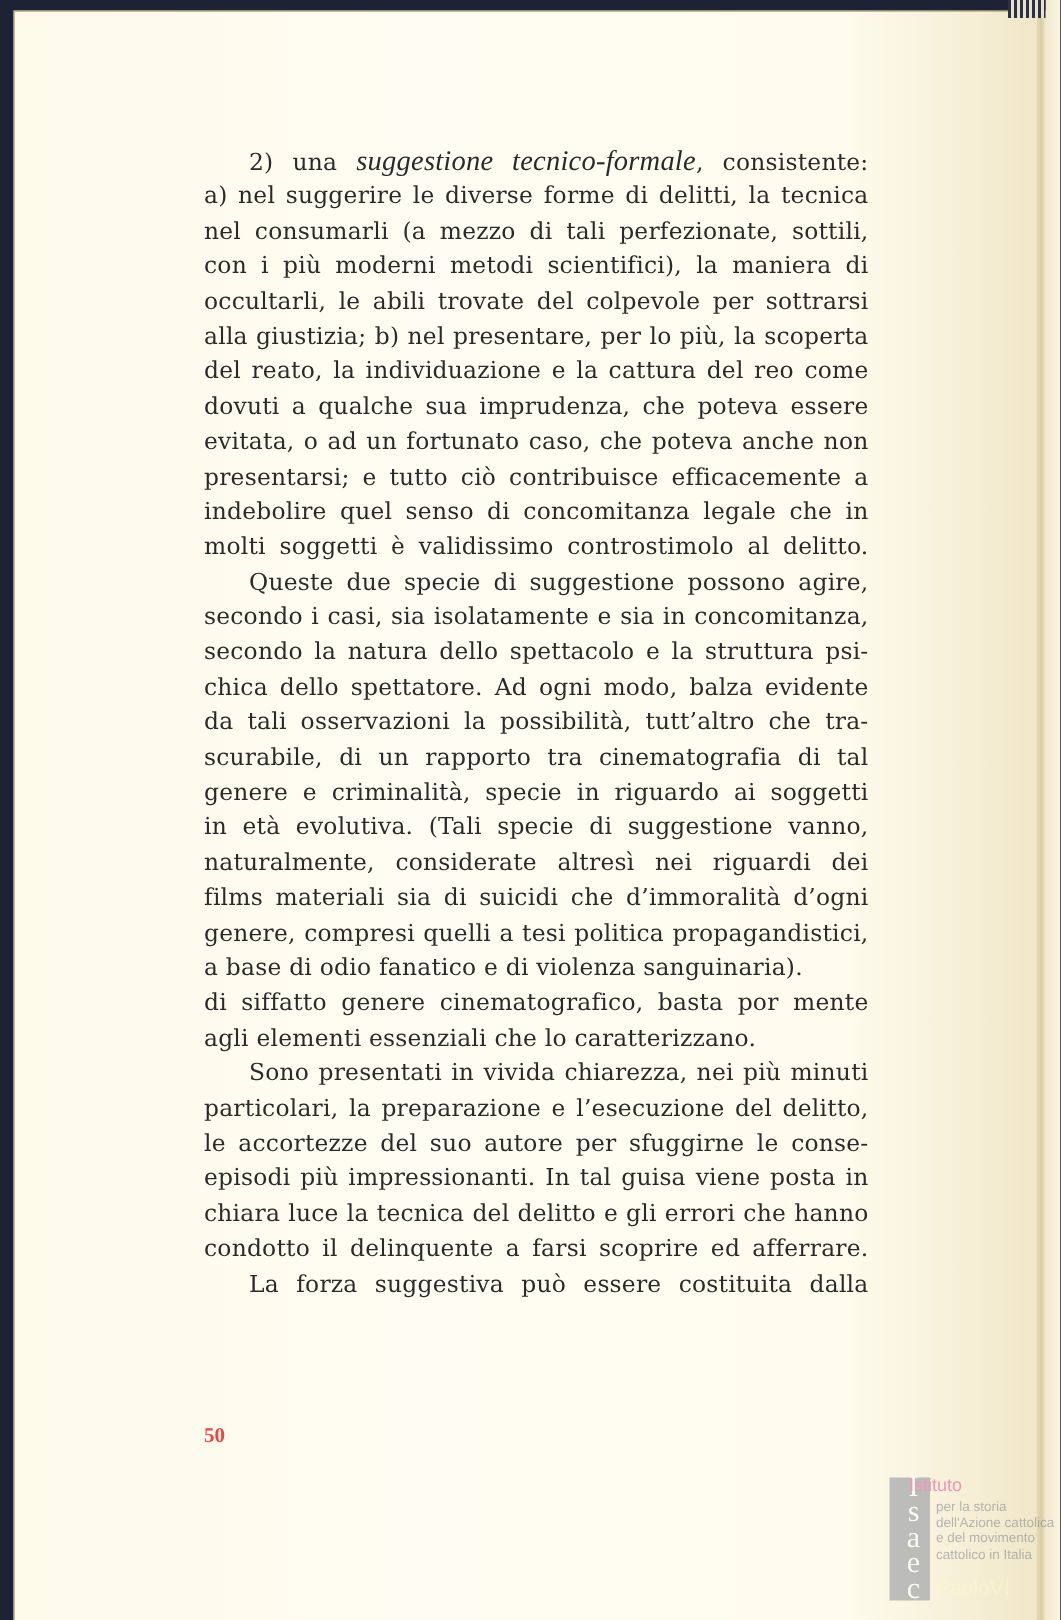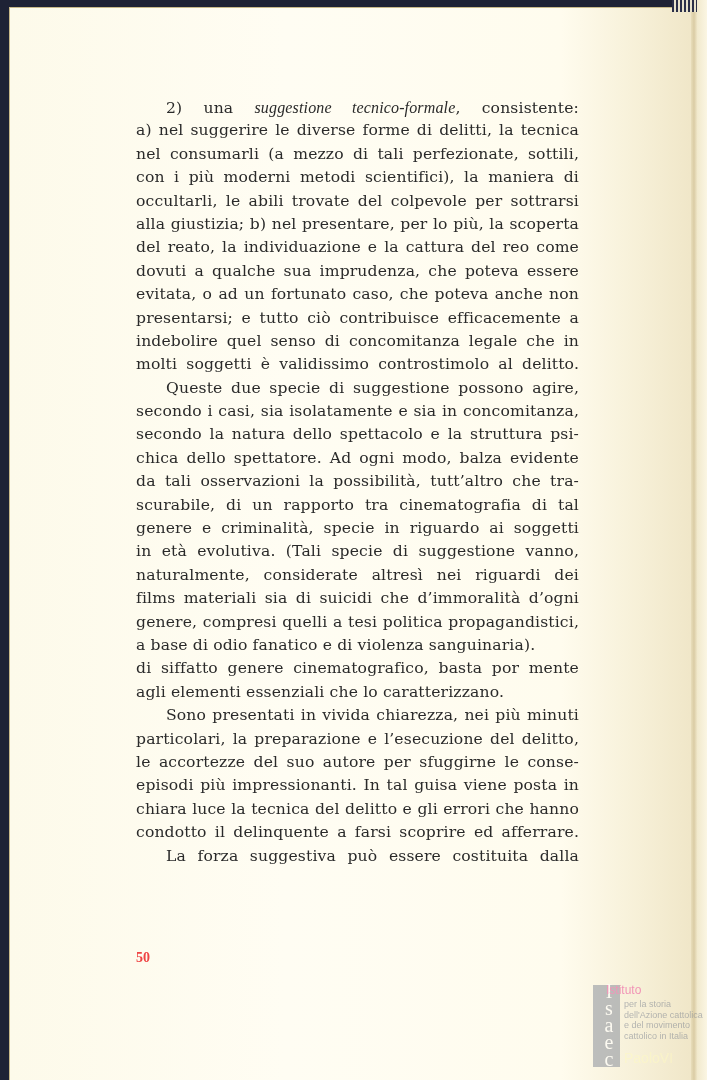--- a/index.html
+++ b/index.html
@@ -65,21 +65,21 @@
     .line {
       display: block;
       height: 23.4px;
     }
     .line.indent {
       padding-left: 30px;
     }
     .ital {
       font-style: italic;
       font-family: "Liberation Serif", "DejaVu Serif", serif;
-      font-size: 16px;
+      font-size: 19px;
     }
     .justify {
       text-align: justify;
       text-align-last: justify;
     }
     .left {
       text-align: center;
       text-align-last: left;
     }
     .page-number {

